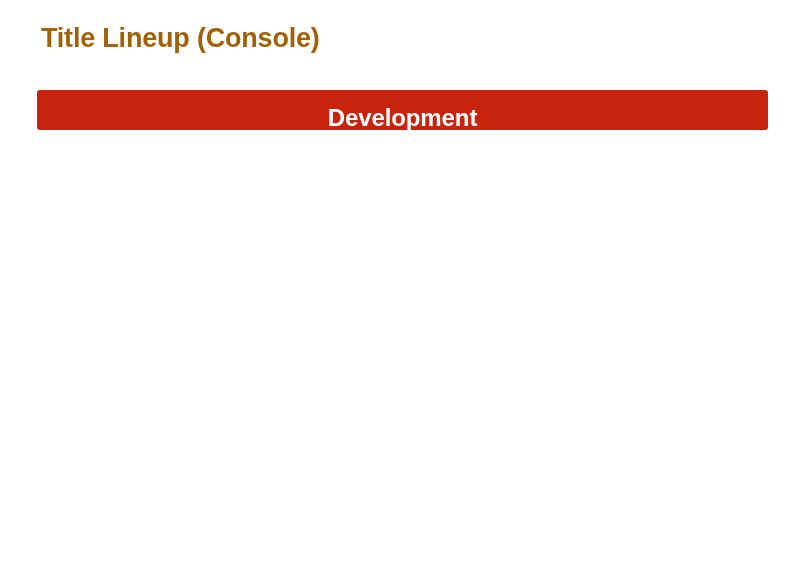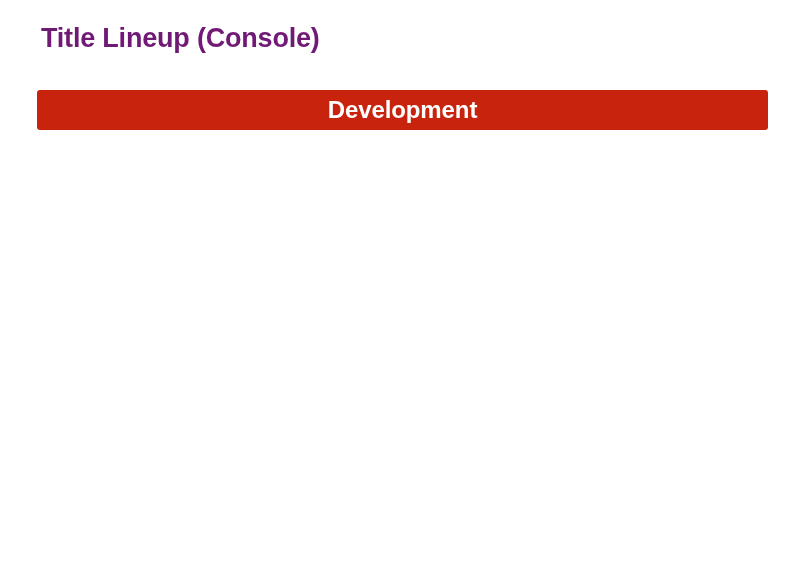--- a/index.html
+++ b/index.html
@@ -37,21 +37,21 @@
   }
 
   .section-banner {
     position: absolute;
     left: 37px;
     top: 90px;
     width: 731px;
     height: 40px;
     border-radius: 3px;
     display: flex;
-    align-items: center;
+    align-items: flex-end;
     justify-content: center;
     box-sizing: border-box;
   }
 
   .section-banner-label {
     font-size: 24px;
     font-weight: bold;
     color: #ffffff;
     letter-spacing: -0.1px;
     line-height: 1;
@@ -65,21 +65,21 @@
     width: 731px;
     height: 410px;
     background: transparent;
   }
 </style>
 </head>
 <body>
 
 <div class="slide" style="background: rgb(255, 255, 255);">
 
-  <div class="page-title" style="color: #701a75;">Title Lineup (Console)</div>
+  <div class="page-title" style="color: #a16207;">Title Lineup (Console)</div>
 
   <div class="section-banner" style="background: rgb(200, 35, 12);">
     <span class="section-banner-label" style="color: rgb(255, 255, 255);">Development</span>
   </div>
 
   <div class="content-area"></div>
 
 </div>
 
 </body></html>

